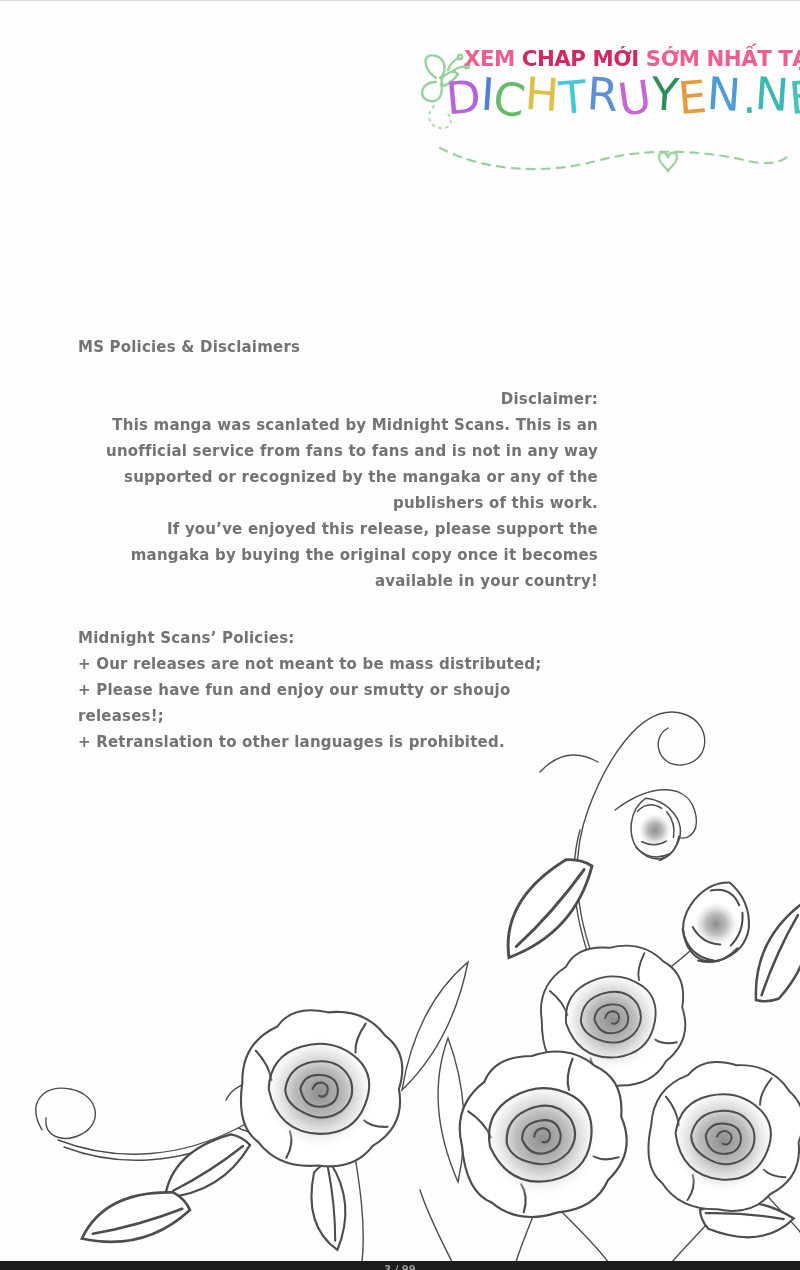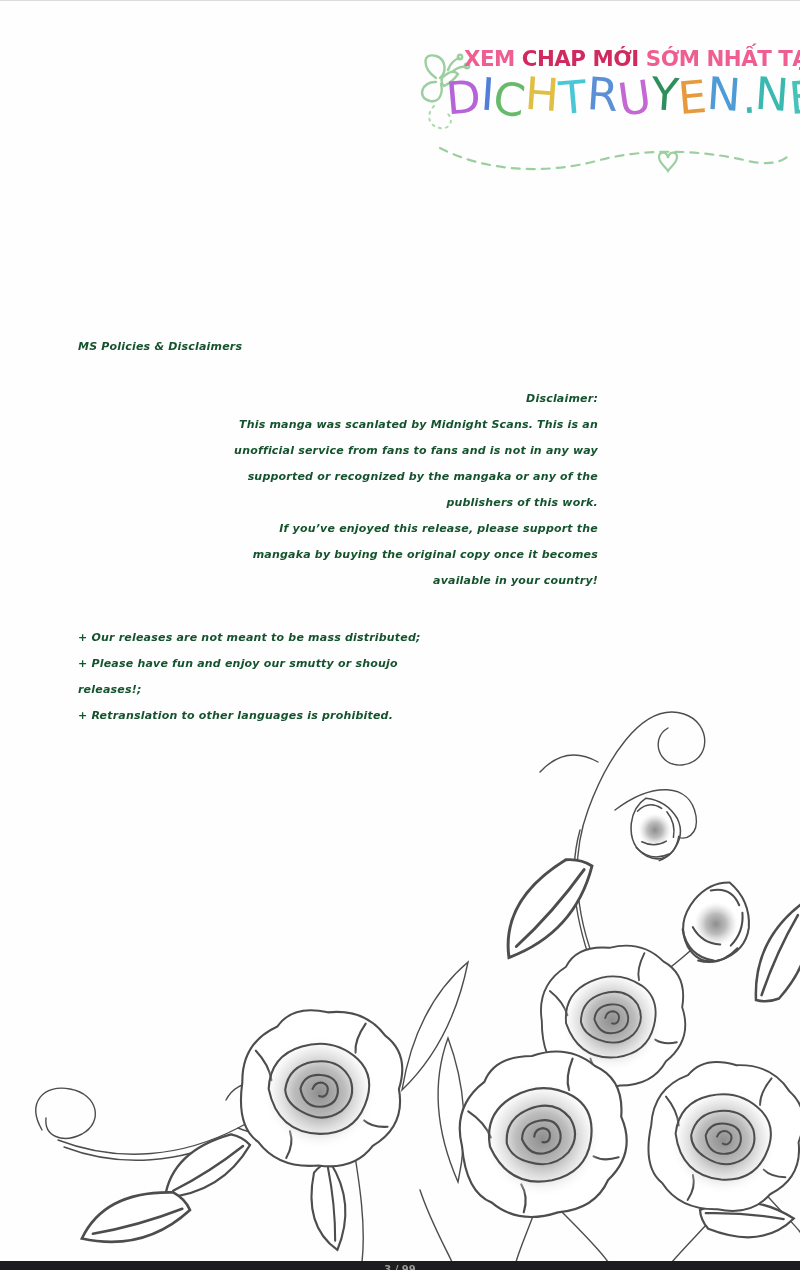--- a/index.html
+++ b/index.html
@@ -20,22 +20,22 @@
   .site-letter { display:inline-block; font-size:45px; font-weight:normal;
                  line-height:1; }
   .site-letter:nth-child(odd)  { transform:rotate(-5deg) translateY(1px); }
   .site-letter:nth-child(even) { transform:rotate(4deg)  translateY(-2px); }
   .site-letter:nth-child(3)    { transform:rotate(8deg)  translateY(3px); }
   .site-letter:nth-child(7)    { transform:rotate(-8deg) translateY(2px); }
   .swirl { position:absolute; top:86px; left:20px; }
 
   
   .content { position:absolute; left:78px; top:334px; width:520px;
-             color:#14532d; font-size:11px; font-weight:bold;
-             line-height:26px; letter-spacing:0.2px;font-style:italic; }
+             color:#737373; font-size:15px; font-weight:bold;
+             line-height:26px; letter-spacing:0.2px; }
   .content .para { white-space:pre-line; }
   .section-disclaimer { margin-top:26px;text-align:right; }
   .section-policies  { margin-top:31px; }
 
   
   .illustration { position:absolute; left:0; top:670px; width:800px; height:592px; }
 
   
   .footer-bar { position:absolute; left:0; bottom:0; width:800px; height:9px;
                 overflow:hidden; }
@@ -84,20 +84,21 @@
       <div class="para">This manga was scanlated by Midnight Scans. This is an
 unofficial service from fans to fans and is not in any way
 supported or recognized by the mangaka or any of the
 publishers of this work.
 If you’ve enjoyed this release, please support the
 mangaka by buying the original copy once it becomes
 available in your country!</div>
     </div>
 
     <div class="section-policies">
+      <div>Midnight Scans’ Policies:</div>
       <div class="para">+ Our releases are not meant to be mass distributed;
 + Please have fun and enjoy our smutty or shoujo
 releases!;
 + Retranslation to other languages is prohibited.</div>
     </div>
   </div>
 
   <svg class="illustration" viewBox="0 0 800 592">
     <defs>
       <radialGradient id="shade" cx="50%" cy="50%" r="50%">

